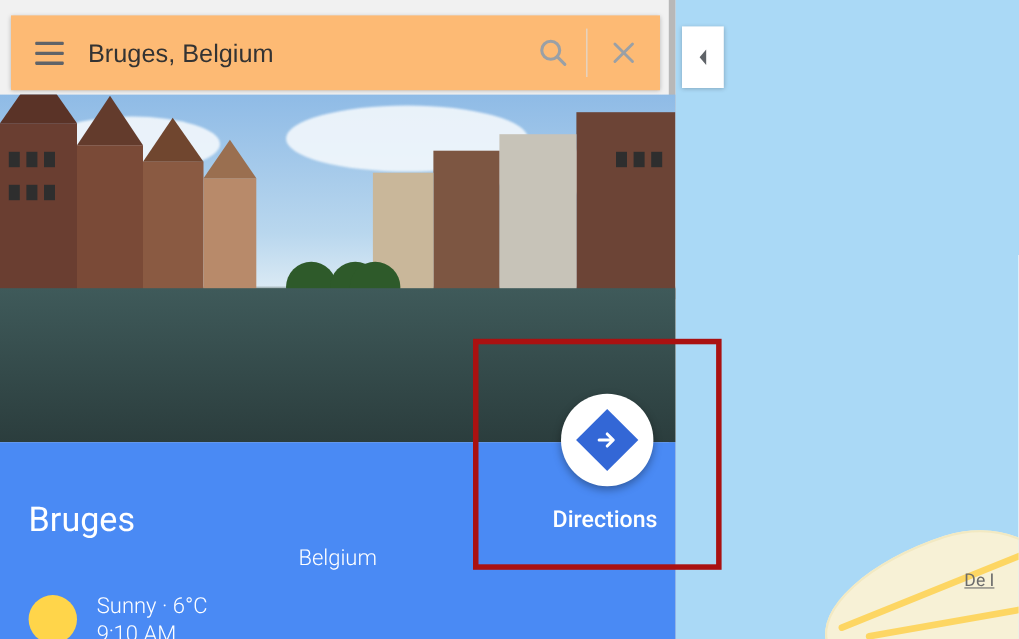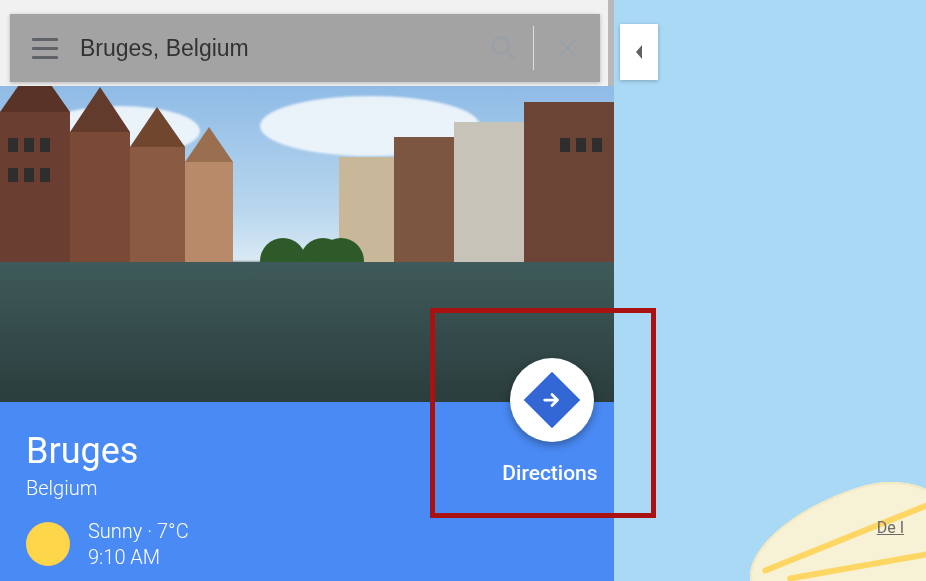--- a/index.html
+++ b/index.html
@@ -25,21 +25,21 @@
   
   .panel {
     position: absolute; left: 0; top: 0; width: 614px; height: 581px;
     background: #f1f1f1;
     border-right: 6px solid #b8b8b8;
   }
 
   
   .search-bar {
     position: absolute; left: 10px; top: 14px; width: 590px; height: 68px;
-    background: #a3a3a3; box-shadow: 0 1px 4px rgba(0,0,0,.25);
+    background: #fdba74; box-shadow: 0 1px 4px rgba(0,0,0,.25);
     display: flex; align-items: center;
     z-index: 5;
   }
   .menu-btn { width: 70px; height: 100%; display:flex; align-items:center; justify-content:center; cursor:pointer; }
   .menu-btn .bar { width: 26px; height: 3px; background:#5f6368; margin:3px 0; border-radius:1px; }
   .menu-btn .col { display:flex; flex-direction:column; }
   .search-input {
     flex: 1; border: none; outline: none; font-size: 23px; color:#333; background:transparent;
   }
   .search-icon-btn { width: 60px; height:100%; display:flex; align-items:center; justify-content:center; cursor:pointer; }
@@ -79,22 +79,22 @@
   .winrow{ position:absolute; display:flex; gap:6px;}
   .win{ width:10px; height:14px; background:#2e2e2e;}
   .tree{ position:absolute; bottom:118px; width:46px; height:46px; background:#2e5a2a; border-radius:50%;}
   .t1{ left:260px;} .t2{ left:300px;} .t3{ right:250px;}
 
   
   .info {
     position:absolute; left:0; top:402px; width:614px; height:179px;
     background:#4a8af4; color:#fff; padding:28px 26px 0 26px;
   }
-  .title { font-size:36px; font-weight:400; }
-  .subtitle { font-size:20px; margin-top:4px; font-weight:300; }
+  .title { font-size:31px; font-weight:400;margin-top:24px; }
+  .subtitle { font-size:20px; margin-top:4px; font-weight:300;text-align:center; }
   .weather-row{ display:flex; align-items:center; margin-top:18px; gap:18px;}
   .sun{ width:44px; height:44px; border-radius:50%; background:#ffd54a; }
   .wtext{ font-size:20px; line-height:26px; font-weight:300;}
 
   
   .fab {
     position:absolute; left:510px; top:358px; width:84px; height:84px; border-radius:50%;
     background:#fff; box-shadow:0 3px 8px rgba(0,0,0,.35);
     display:flex; align-items:center; justify-content:center; cursor:pointer; z-index:6;
   }
@@ -203,21 +203,21 @@
         <div class="tree t3"></div>
       <div class="water"></div>
     </div>
 
     <div class="info">
       <div class="title">Bruges</div>
       <div class="subtitle">Belgium</div>
       <div class="weather-row">
         <div class="sun"></div>
         <div class="wtext">
-          <div>Sunny · 7°C</div>
+          <div>Sunny · 6°C</div>
           <div>9:10 AM</div>
         </div>
       </div>
     </div>
 
     <div class="fab">
       <div class="diamond">
         <svg class="arrow" width="22" height="22" viewBox="0 0 24 24">
           <path d="M4 12h12M12 6l6 6-6 6" fill="none" stroke="#fff" stroke-width="3" stroke-linecap="round" stroke-linejoin="round"></path>
         </svg>

